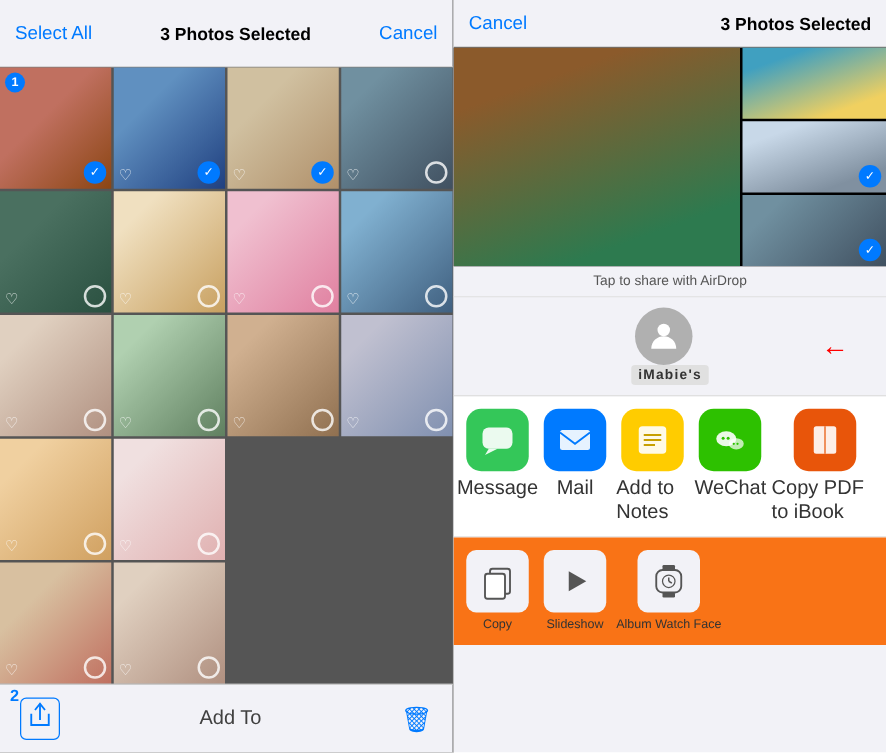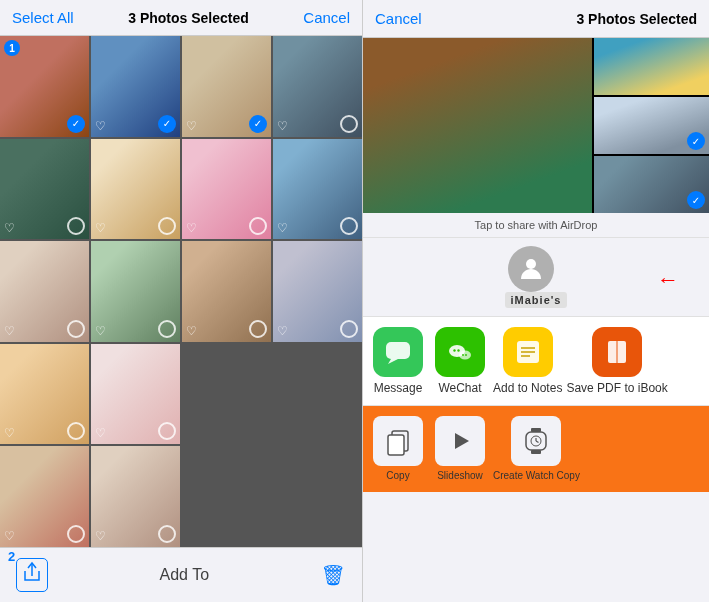--- a/index.html
+++ b/index.html
@@ -20,21 +20,21 @@
       flex-direction: column;
       background: #000;
       border-right: 1px solid #ccc;
     }
 
     .left-toolbar {
       display: flex;
       align-items: center;
       justify-content: space-between;
       background: #f2f2f7;
-      height: 36px;
+      height: 54px;
       padding: 0 12px;
       border-bottom: 1px solid #ccc;
     }
 
     .left-toolbar-btn {
       color: #007aff;
       font-size: 15px;
       cursor: pointer;
     }
 
@@ -300,23 +300,23 @@
       height: 50px;
       border-radius: 12px;
       display: flex;
       align-items: center;
       justify-content: center;
       margin-bottom: 4px;
       font-size: 26px;
     }
 
     .share-action-label {
-      font-size: 12px;
+      font-size: 16px;
       color: #333;
-      text-align: right;
+      text-align: left;
       line-height: 1.2;
     }
 
     .icon-message { background: #34c759; }
     .icon-mail { background: #007aff; }
     .icon-notes { background: #ffcc00; }
     .icon-wechat { background: #2dc100; }
     .icon-ibook { background: #e8550a; }
 
     .file-actions-row {
@@ -529,51 +529,60 @@
     <div class="share-action-item">
       <div class="share-action-icon icon-message">
         <svg width="28" height="28" viewBox="0 0 28 28">
             <rect x="2" y="4" width="24" height="17" rx="5" fill="white" opacity="0.9"></rect>
             <polygon points="7,21 4,26 14,21" fill="white" opacity="0.9"></polygon>
           </svg>
       </div>
       <span class="share-action-label">Message</span>
     </div>
     <div class="share-action-item">
+      <div class="share-action-icon icon-mail">
+        <svg width="28" height="28" viewBox="0 0 28 28">
+            <rect x="2" y="6" width="24" height="16" rx="2" fill="white" opacity="0.9"></rect>
+            <polyline points="2,8 14,17 26,8" stroke="#007aff" stroke-width="1.5" fill="none"></polyline>
+          </svg>
+      </div>
+      <span class="share-action-label">Mail</span>
+    </div>
+    <div class="share-action-item">
+      <div class="share-action-icon icon-notes">
+        <svg width="28" height="28" viewBox="0 0 28 28">
+            <rect x="3" y="3" width="22" height="22" rx="3" fill="white" opacity="0.9"></rect>
+            <line x1="7" y1="10" x2="21" y2="10" stroke="#c8a000" stroke-width="1.5"></line>
+            <line x1="7" y1="14" x2="21" y2="14" stroke="#c8a000" stroke-width="1.5"></line>
+            <line x1="7" y1="18" x2="16" y2="18" stroke="#c8a000" stroke-width="1.5"></line>
+          </svg>
+      </div>
+      <span class="share-action-label">Add to Notes</span>
+    </div>
+    <div class="share-action-item">
       <div class="share-action-icon icon-wechat">
         <svg width="28" height="28" viewBox="0 0 28 28">
           <ellipse cx="11" cy="13" rx="8" ry="6" fill="white" opacity="0.9"></ellipse>
           <circle cx="8.5" cy="12.5" r="1.2" fill="#2dc100"></circle>
           <circle cx="12.5" cy="12.5" r="1.2" fill="#2dc100"></circle>
           <ellipse cx="19" cy="17" rx="6" ry="4.5" fill="white" opacity="0.7"></ellipse>
           <circle cx="17" cy="17" r="0.9" fill="#2dc100"></circle>
           <circle cx="20" cy="17" r="0.9" fill="#2dc100"></circle>
         </svg>
       </div>
       <span class="share-action-label">WeChat</span>
     </div>
     <div class="share-action-item">
-      <div class="share-action-icon icon-notes">
-        <svg width="28" height="28" viewBox="0 0 28 28">
-            <rect x="3" y="3" width="22" height="22" rx="3" fill="white" opacity="0.9"></rect>
-            <line x1="7" y1="10" x2="21" y2="10" stroke="#c8a000" stroke-width="1.5"></line>
-            <line x1="7" y1="14" x2="21" y2="14" stroke="#c8a000" stroke-width="1.5"></line>
-            <line x1="7" y1="18" x2="16" y2="18" stroke="#c8a000" stroke-width="1.5"></line>
-          </svg>
-      </div>
-      <span class="share-action-label">Add to Notes</span>
-    </div>
-    <div class="share-action-item">
       <div class="share-action-icon icon-ibook">
         <svg width="28" height="28" viewBox="0 0 28 28">
             <rect x="5" y="3" width="18" height="22" rx="2" fill="white" opacity="0.9"></rect>
             <line x1="14" y1="3" x2="14" y2="25" stroke="#e8550a" stroke-width="1"></line>
           </svg>
       </div>
-      <span class="share-action-label">Save PDF to iBook</span>
+      <span class="share-action-label">Copy PDF to iBook</span>
     </div>
   </div>
 
   <div class="file-actions-row">
     <div class="file-action-item">
       <div class="file-action-icon">
         <svg width="30" height="30" viewBox="0 0 30 30">
           <rect x="9" y="5" width="16" height="20" rx="2" fill="none" stroke="#555" stroke-width="1.5"></rect>
           <rect x="5" y="9" width="16" height="20" rx="2" fill="white" stroke="#555" stroke-width="1.5"></rect>
         </svg>
@@ -592,16 +601,16 @@
       <div class="file-action-icon">
         <svg width="30" height="30" viewBox="0 0 30 30">
           <rect x="10" y="2" width="10" height="4" rx="1" fill="#555"></rect>
           <rect x="10" y="24" width="10" height="4" rx="1" fill="#555"></rect>
           <rect x="5" y="6" width="20" height="18" rx="5" fill="none" stroke="#555" stroke-width="1.5"></rect>
           <circle cx="15" cy="15" r="5" fill="none" stroke="#555" stroke-width="1"></circle>
           <line x1="15" y1="12" x2="15" y2="15" stroke="#555" stroke-width="1.2"></line>
           <line x1="15" y1="15" x2="17.5" y2="16.5" stroke="#555" stroke-width="1.2"></line>
         </svg>
       </div>
-      <span class="file-action-label">Create Watch Copy</span>
+      <span class="file-action-label">Album Watch Face</span>
     </div>
   </div>
 </div>
 
 </body></html>

